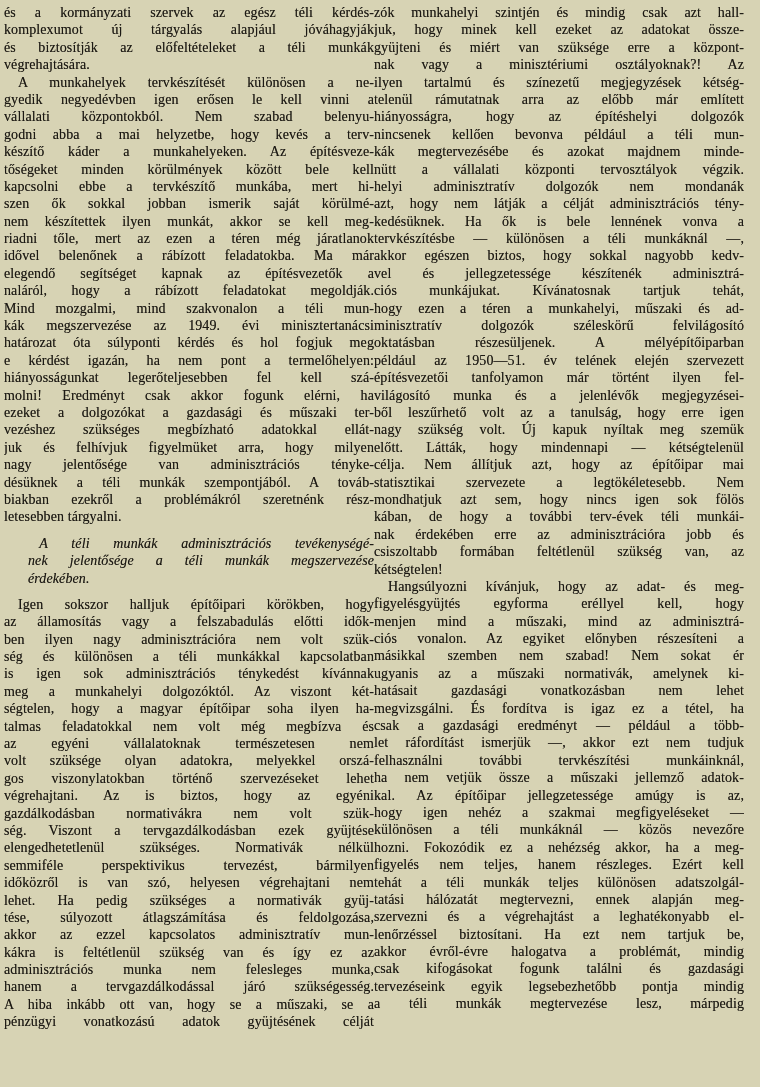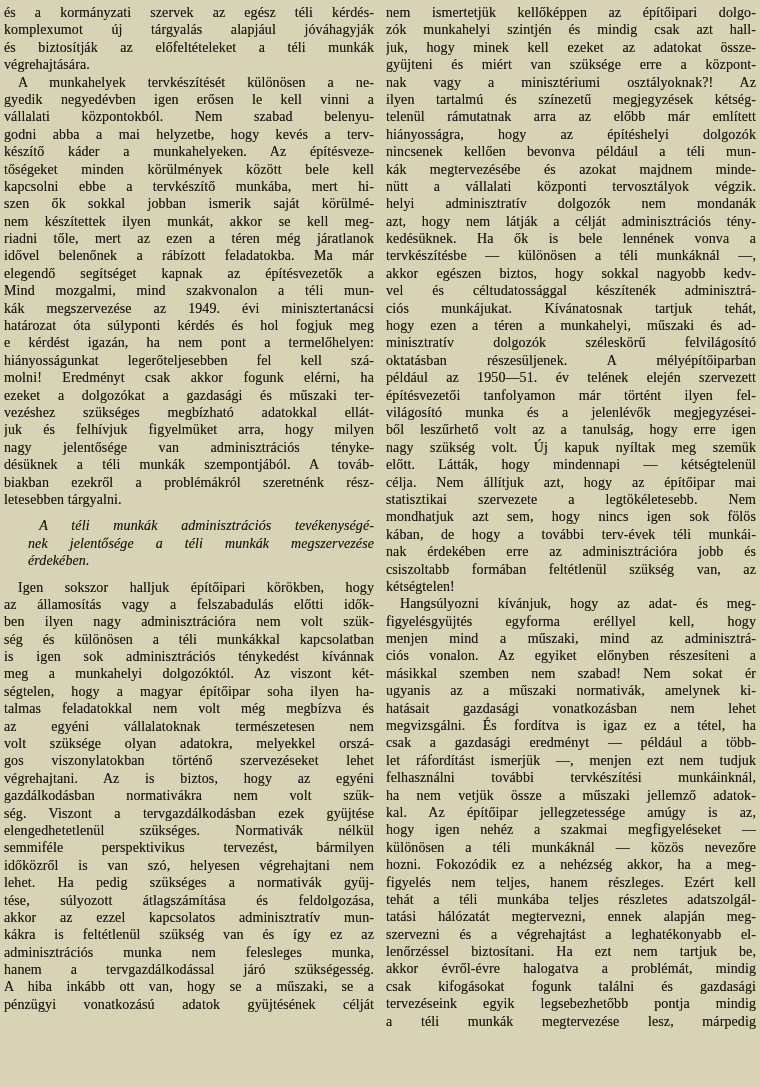--- a/index.html
+++ b/index.html
@@ -7,21 +7,20 @@
     width: 760px; height: 1087px; overflow: hidden;
     background: var(--bg, #d7d3b4);
     font-family: "Liberation Serif", "DejaVu Serif", serif;
   }
   .page {
     box-sizing: border-box;
     width: 760px; height: 1087px;
     padding: 4px 2px 0 4px;
     display: grid;
     grid-template-columns: 370px 370px;
-    column-gap: 12px;
     color: var(--ink, #1c1914);
     text-shadow: 0 0 0.6px rgba(20, 16, 8, 0.55);
     letter-spacing: 0.1px;
   }
   .col { overflow: hidden; }
   .block { margin: 0; }
   .line {
     display: block;
     height: 17.4px;
     line-height: 17.4px;
@@ -61,20 +60,21 @@
         <span class="line">vállalati központokból. Nem szabad belenyu-</span>
         <span class="line">godni abba a mai helyzetbe, hogy kevés a terv-</span>
         <span class="line">készítő káder a munkahelyeken. Az építésveze-</span>
         <span class="line">tőségeket minden körülmények között bele kell</span>
         <span class="line">kapcsolni ebbe a tervkészítő munkába, mert hi-</span>
         <span class="line">szen ők sokkal jobban ismerik saját körülmé-</span>
         <span class="line">nem készítettek ilyen munkát, akkor se kell meg-</span>
         <span class="line">riadni tőle, mert az ezen a téren még járatlanok</span>
         <span class="line">idővel belenőnek a rábízott feladatokba. Ma már</span>
         <span class="line">elegendő segítséget kapnak az építésvezetők a</span>
+        <span class="line">naláról, hogy a rábízott feladatokat megoldják.</span>
         <span class="line">Mind mozgalmi, mind szakvonalon a téli mun-</span>
         <span class="line">kák megszervezése az 1949. évi minisztertanácsi</span>
         <span class="line">határozat óta súlyponti kérdés és hol fogjuk meg</span>
         <span class="line">e kérdést igazán, ha nem pont a termelőhelyen:</span>
         <span class="line">hiányosságunkat legerőteljesebben fel kell szá-</span>
         <span class="line">molni! Eredményt csak akkor fogunk elérni, ha</span>
         <span class="line">ezeket a dolgozókat a gazdasági és műszaki ter-</span>
         <span class="line">vezéshez szükséges megbízható adatokkal ellát-</span>
         <span class="line">juk és felhívjuk figyelmüket arra, hogy milyen</span>
         <span class="line">nagy jelentősége van adminisztrációs tényke-</span>
@@ -114,37 +114,36 @@
         <span class="line">adminisztrációs munka nem felesleges munka,</span>
         <span class="line">hanem a tervgazdálkodással járó szükségesség.</span>
         <span class="line">A hiba inkább ott van, hogy se a műszaki, se a</span>
         <span class="line">pénzügyi vonatkozású adatok gyüjtésének célját</span>
       </div>
   </div>
 
   <div class="col">
     <div class="block">
 
-    <span class="line">nem ismertetjük kellőképpen az építőipari dolgo-</span>
         <span class="line">zók munkahelyi szintjén és mindig csak azt hall-</span>
         <span class="line">juk, hogy minek kell ezeket az adatokat össze-</span>
         <span class="line">gyüjteni és miért van szüksége erre a központ-</span>
         <span class="line">nak vagy a minisztériumi osztályoknak?! Az</span>
         <span class="line">ilyen tartalmú és színezetű megjegyzések kétség-</span>
         <span class="line">telenül rámutatnak arra az előbb már említett</span>
         <span class="line">hiányosságra, hogy az építéshelyi dolgozók</span>
         <span class="line">nincsenek kellően bevonva például a téli mun-</span>
         <span class="line">kák megtervezésébe és azokat majdnem minde-</span>
         <span class="line">nütt a vállalati központi tervosztályok végzik.</span>
         <span class="line">helyi adminisztratív dolgozók nem mondanák</span>
         <span class="line">azt, hogy nem látják a célját adminisztrációs tény-</span>
         <span class="line">kedésüknek. Ha ők is bele lennének vonva a</span>
         <span class="line">tervkészítésbe — különösen a téli munkáknál —,</span>
         <span class="line">akkor egészen biztos, hogy sokkal nagyobb kedv-</span>
-        <span class="line">vel és céltudatossággal készítenék adminisztrá-</span>
+        <span class="line">vel és jellegzetessége készítenék adminisztrá-</span>
         <span class="line">ciós munkájukat. Kívánatosnak tartjuk tehát,</span>
         <span class="line">hogy ezen a téren a munkahelyi, műszaki és ad-</span>
         <span class="line">minisztratív dolgozók széleskörű felvilágosító</span>
         <span class="line">oktatásban részesüljenek. A mélyépítőiparban</span>
         <span class="line">például az 1950—51. év telének elején szervezett</span>
         <span class="line">építésvezetői tanfolyamon már történt ilyen fel-</span>
         <span class="line">világosító munka és a jelenlévők megjegyzései-</span>
         <span class="line">ből leszűrhető volt az a tanulság, hogy erre igen</span>
         <span class="line">nagy szükség volt. Új kapuk nyíltak meg szemük</span>
         <span class="line">előtt. Látták, hogy mindennapi — kétségtelenül</span>
@@ -160,29 +159,29 @@
 
     <span class="line">Hangsúlyozni kívánjuk, hogy az adat- és meg-</span>
         <span class="line">figyelésgyüjtés egyforma eréllyel kell, hogy</span>
         <span class="line">menjen mind a műszaki, mind az adminisztrá-</span>
         <span class="line">ciós vonalon. Az egyiket előnyben részesíteni a</span>
         <span class="line">másikkal szemben nem szabad! Nem sokat ér</span>
         <span class="line">ugyanis az a műszaki normativák, amelynek ki-</span>
         <span class="line">hatásait gazdasági vonatkozásban nem lehet</span>
         <span class="line">megvizsgálni. És fordítva is igaz ez a tétel, ha</span>
         <span class="line">csak a gazdasági eredményt — például a több-</span>
-        <span class="line">let ráfordítást ismerjük —, menjen ezt nem tudjuk</span>
+        <span class="line">let ráfordítást ismerjük —, akkor ezt nem tudjuk</span>
         <span class="line">felhasználni további tervkészítési munkáinknál,</span>
         <span class="line">ha nem vetjük össze a műszaki jellemző adatok-</span>
         <span class="line">kal. Az építőipar jellegzetessége amúgy is az,</span>
         <span class="line">hogy igen nehéz a szakmai megfigyeléseket —</span>
         <span class="line">különösen a téli munkáknál — közös nevezőre</span>
         <span class="line">hozni. Fokozódik ez a nehézség akkor, ha a meg-</span>
         <span class="line">figyelés nem teljes, hanem részleges. Ezért kell</span>
-        <span class="line">tehát a téli munkába teljes részletes adatszolgál-</span>
+        <span class="line">tehát a téli munkák teljes különösen adatszolgál-</span>
         <span class="line">tatási hálózatát megtervezni, ennek alapján meg-</span>
         <span class="line">szervezni és a végrehajtást a leghatékonyabb el-</span>
         <span class="line">lenőrzéssel biztosítani. Ha ezt nem tartjuk be,</span>
         <span class="line">akkor évről-évre halogatva a problémát, mindig</span>
         <span class="line">csak kifogásokat fogunk találni és gazdasági</span>
         <span class="line">tervezéseink egyik legsebezhetőbb pontja mindig</span>
         <span class="line">a téli munkák megtervezése lesz, márpedig</span>
       </div>
   </div>
 

